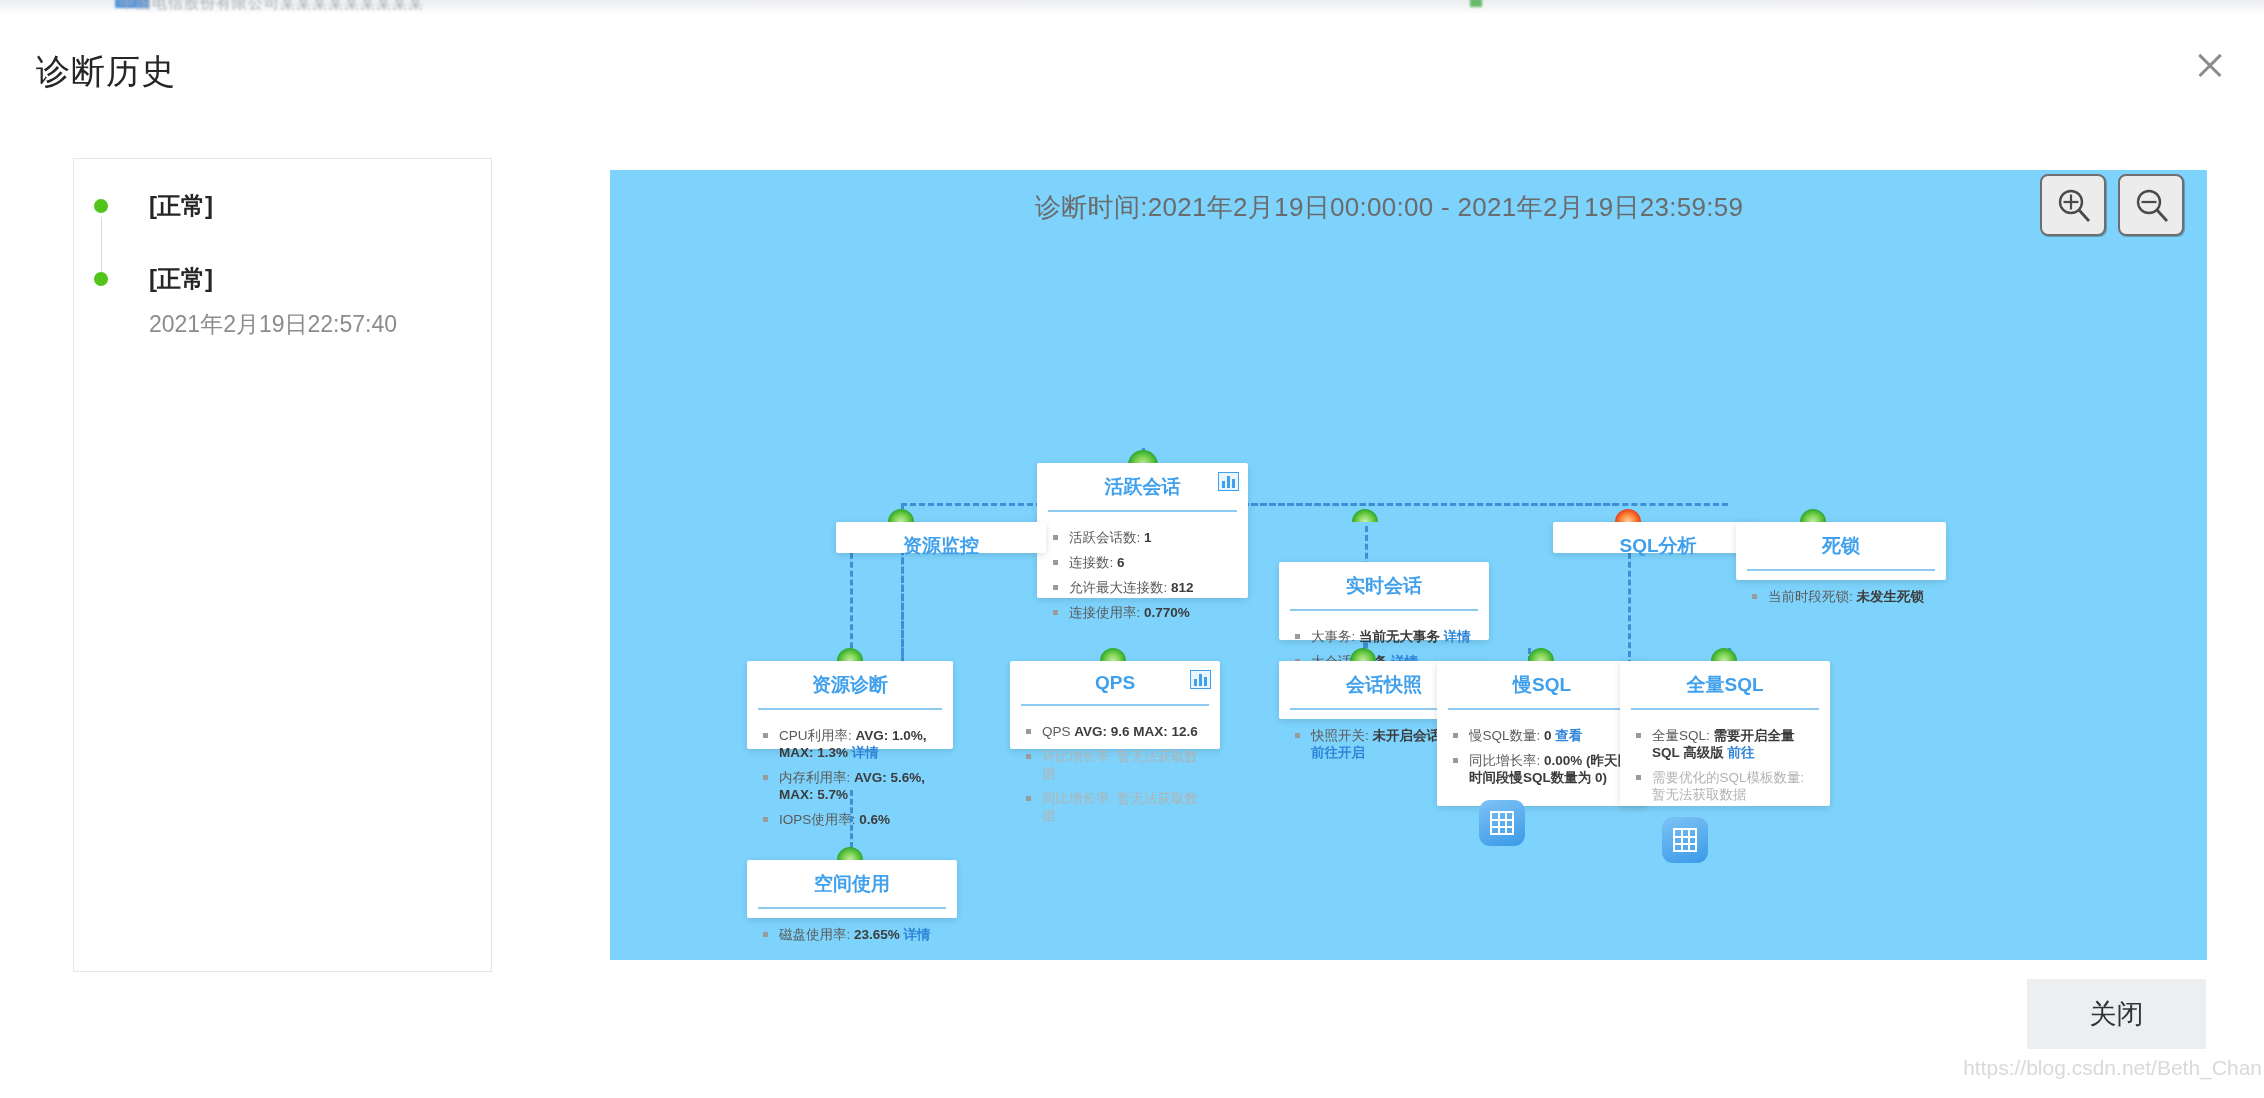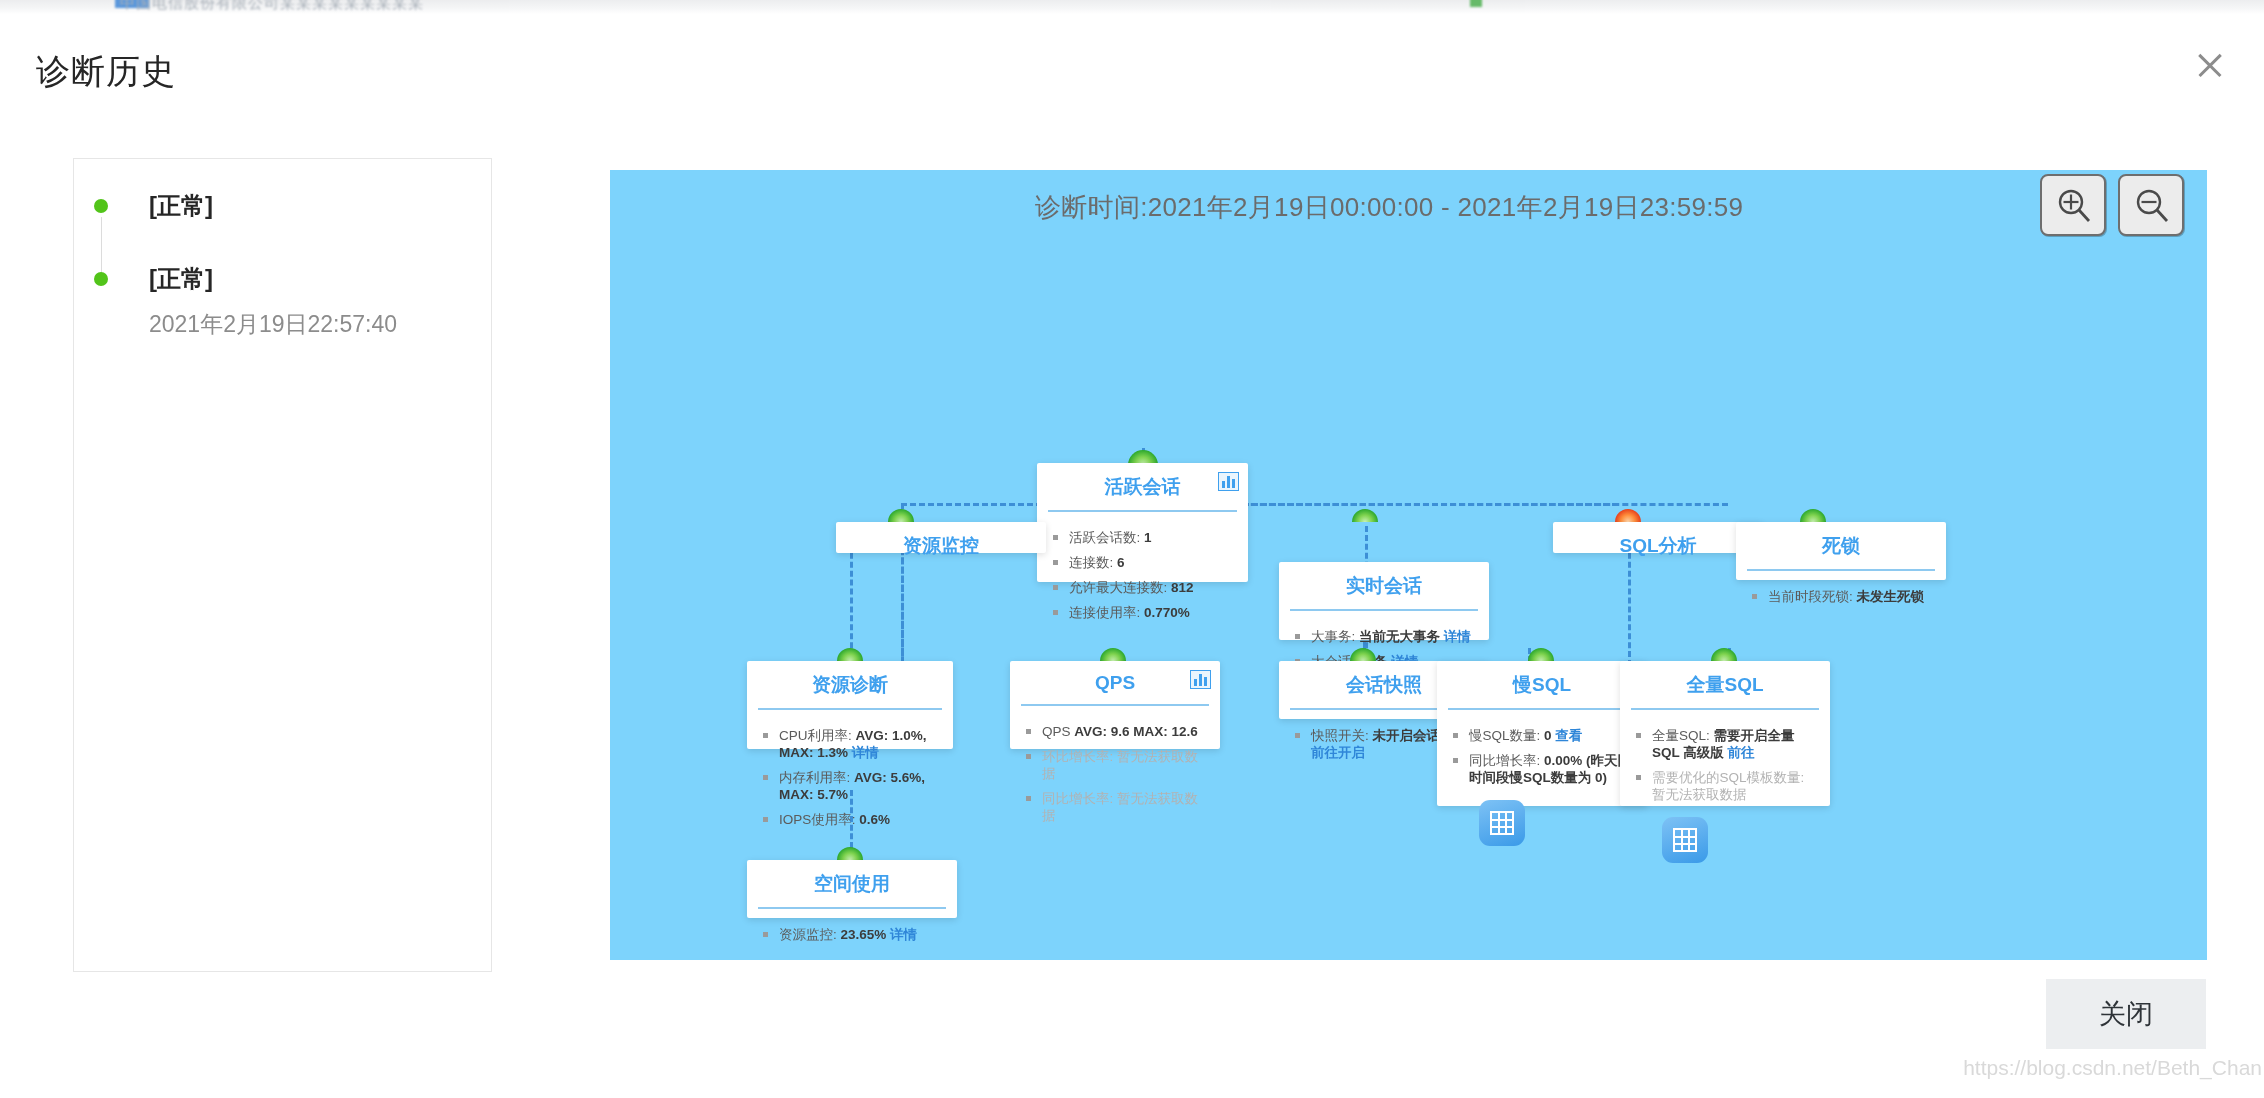--- a/index.html
+++ b/index.html
@@ -154,21 +154,21 @@
   }
   .tbl-ico .grid:before, .tbl-ico .grid:after {
     content: ""; position: absolute; background: #fff;
   }
   .tbl-ico .grid:before { left: 0; top: 6px; width: 20px; height: 2px; box-shadow: 0 7px 0 #fff; }
   .tbl-ico .grid:after  { top: 0; left: 6px; height: 20px; width: 2px; box-shadow: 7px 0 0 #fff; }
 
   
   .btn-close {
     position: absolute; right: 58px; bottom: 49px;
-    width: 160px; height: 70px; background: #eceef0; border: none;
+    width: 179px; height: 70px; background: #eceef0; border: none;
     font-size: 27px; color: #2e3338; cursor: pointer;
     font-family: "Liberation Sans", sans-serif;
   }
   .watermark {
     position: absolute; right: 2px; bottom: 18px;
     font-size: 21px; color: #d9d9d9; white-space: nowrap;
   }
 </style>
 </head>
 <body>
@@ -232,21 +232,21 @@
     <div class="edge v" style="left:291px; top:333px; height:163px;"></div>
     <div class="edge v" style="left:755px; top:356px; height:140px;"></div>
     <div class="edge v" style="left:1018px; top:356px; height:140px;"></div>
     <div class="edge h" style="left:918px; top:496px; width:200px;"></div>
     <div class="edge v" style="left:918px; top:478px; height:22px;"></div>
     <div class="edge v" style="left:1118px; top:478px; height:22px;"></div>
     <div class="edge v" style="left:240px; top:620px; height:58px;"></div>
     <div class="edge solid-v" style="left:753px; top:472px; height:22px;"></div>
 
     <div class="dome" style="left:518px; top:280px;"></div>
-    <div class="node" style="left:427px; top:293px; width:211px; height:119px;">
+    <div class="node" style="left:427px; top:293px; width:211px; height:135px;">
       <div class="node-title">活跃会话</div>
       <div class="chart-ico">
         <i style="left:3px; height:7px;"></i>
           <i style="left:8px; height:12px;"></i>
           <i style="left:13px; height:9px;"></i>
       </div>
       <div class="node-body">
         <div class="node-row"><span>活跃会话数: </span><b>1</b></div>
         <div class="node-row"><span>连接数: </span><b>6</b></div>
         <div class="node-row"><span>允许最大连接数: </span><b>812</b></div>
@@ -335,21 +335,21 @@
         <div class="tbl-ico">
             <span class="grid"></span>
           </div>
       </div>
     </div>
 
     <div class="dome small" style="left:227px; top:677px;"></div>
     <div class="node" style="left:137px; top:690px; width:210px; height:58px;">
       <div class="node-title">空间使用</div>
       <div class="node-body">
-        <div class="node-row"><span>资源监控: </span><b>23.65%</b> <span class="link">详情</span></div>
+        <div class="node-row"><span>磁盘使用率: </span><b>23.65%</b> <span class="link">详情</span></div>
       </div>
     </div>
 
   </div>
 
   <button class="btn-close">关闭</button>
   <div class="watermark">https://blog.csdn.net/Beth_Chan</div>
 
 </div>
 

